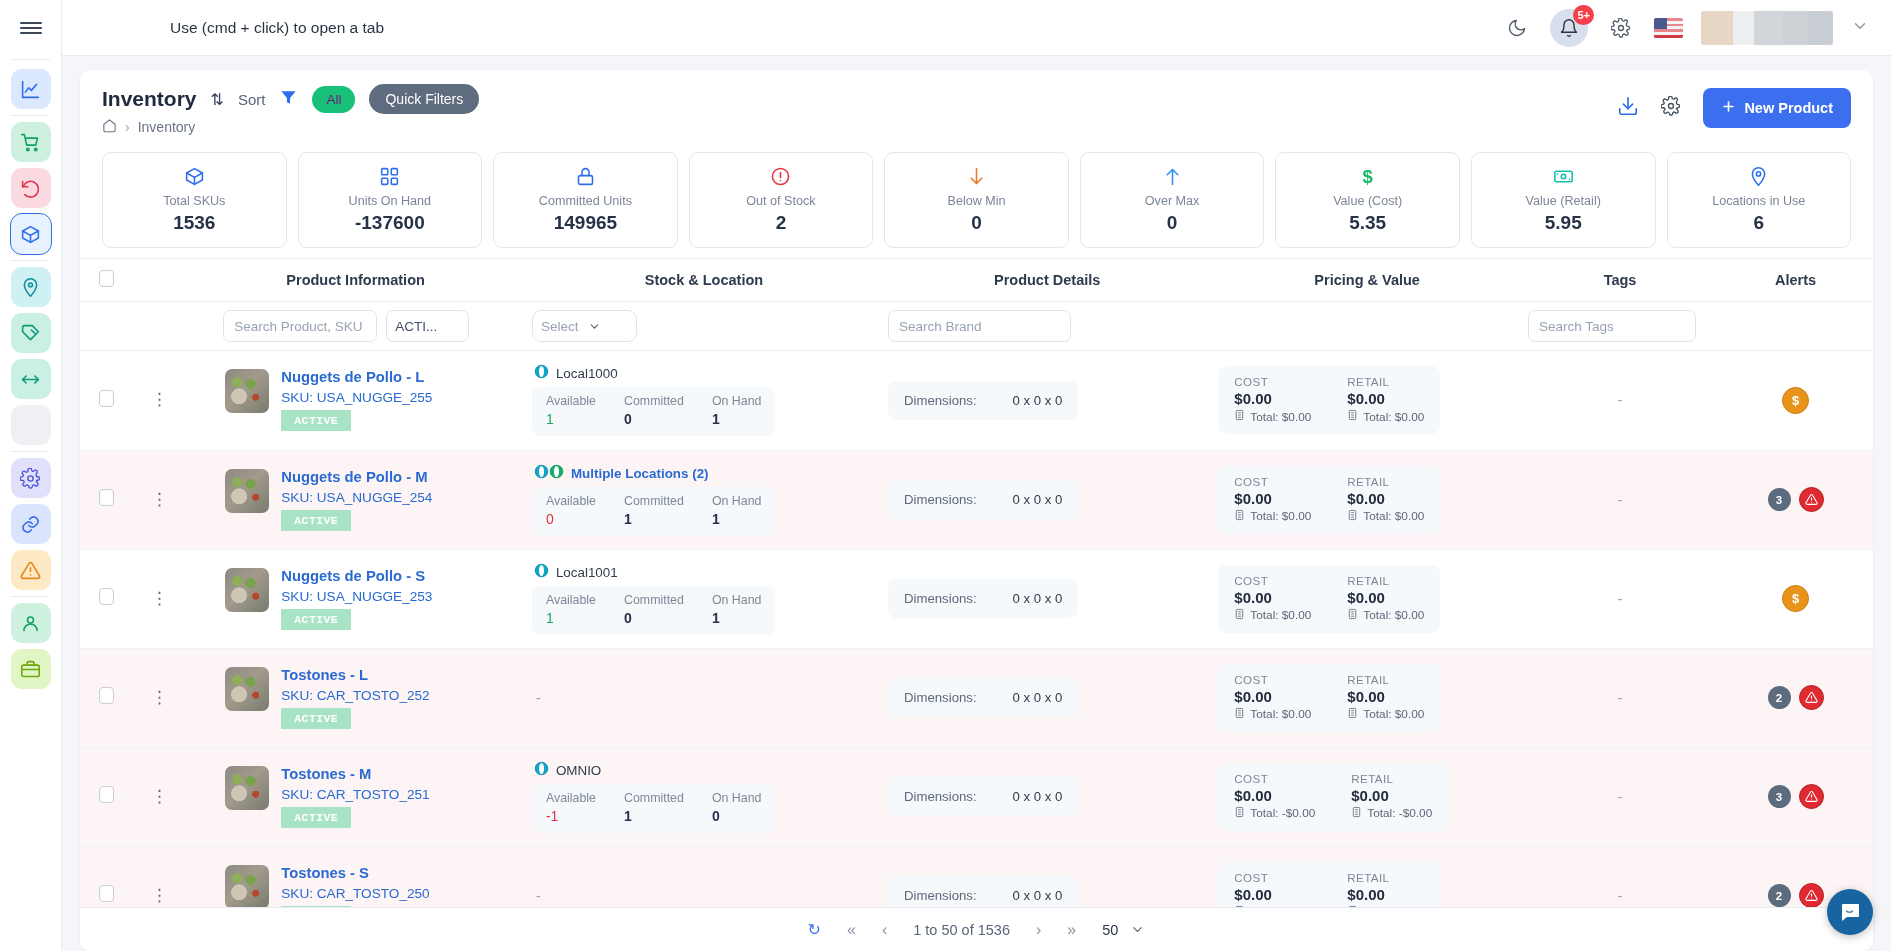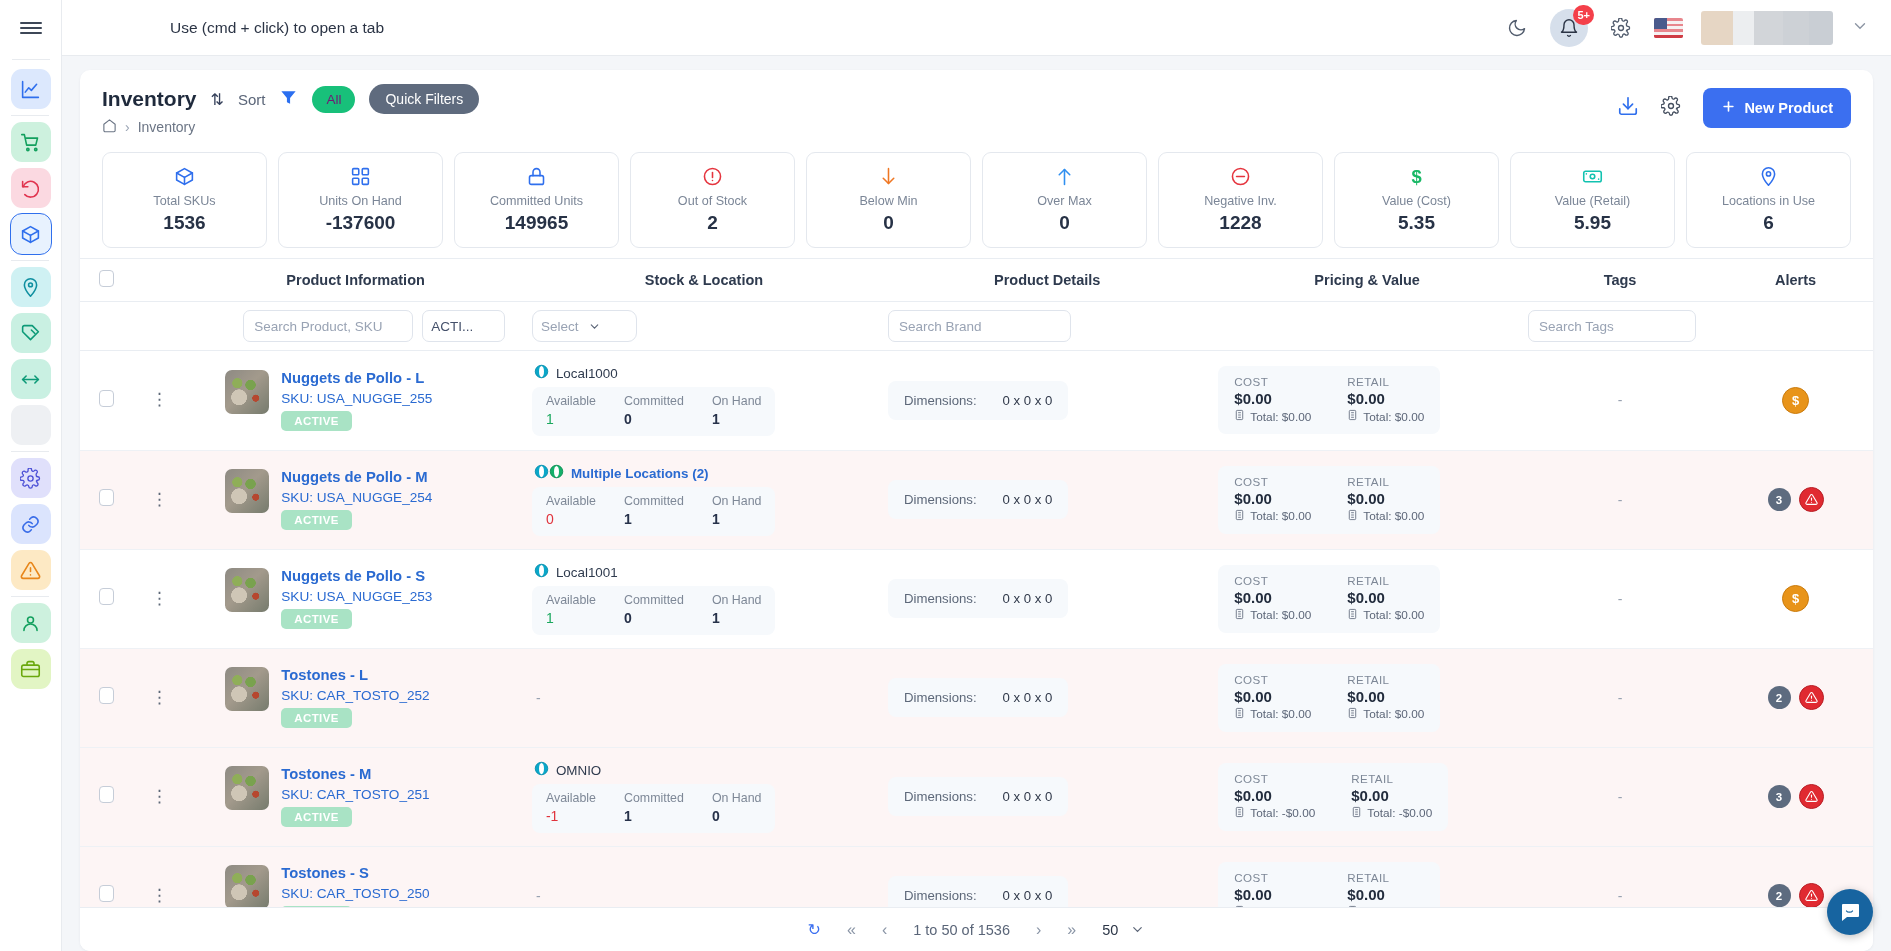--- a/index.html
+++ b/index.html
@@ -163,35 +163,35 @@
       radial-gradient(circle at 70% 64%, #b6472f 0 8%, transparent 9%),
       radial-gradient(circle at 28% 30%, #8fae58 0 11%, transparent 12%),
       linear-gradient(135deg,#8d8a83 0%, #a39a8c 45%, #767b6d 100%);
     background-size:cover;
   }
   .prod-txt { display:flex; flex-direction:column; gap:5px; min-width:0;}
   .prod-name { font-size:14.8px; font-weight:700; color:#2a6ad1; cursor:pointer; }
   .prod-sku { font-size:13.6px; color:#2a6ad1; cursor:pointer;}
   .status-pill {
     align-self:flex-start; background:#a9e3c5; color:#ffffff; font-size:11.5px;
-    font-weight:600; letter-spacing:.4px; border-radius:5px; padding:4px 13px;
+    font-weight:600; letter-spacing:.4px; border-radius:0; padding:4px 13px;font-family:Liberation Mono, monospace;
   }
 
   .stock-box { background:#f6f9fc; border-radius:8px; padding:7px 14px 9px 14px; display:inline-block;}
   .loc-line { display:flex; align-items:center; gap:7px; margin-bottom:4px; padding-left:2px;}
   .loc-name { font-size:13.4px; color:#2f3b4e; }
   .loc-name.multi { color:#2a6ad1; font-weight:600; }
   .kpis { display:flex; gap:28px; }
   .kpi-lbl { font-size:12.4px; color:#7e8897; margin-bottom:3px;}
   .kpi-val { font-size:14px; font-weight:600; color:#27324a;}
   .kpi-val.green { color:#1aa85d; font-weight:500;}
   .kpi-val.red { color:#e0333c; font-weight:500;}
   .dash { color:#98a2b1; font-size:14px; padding-left:4px;}
 
-  .dims-box { background:#f6f9fc; border-radius:8px; padding:12px 16px; display:inline-flex; gap:26px;}
+  .dims-box { background:#f6f9fc; border-radius:8px; padding:12px 16px; display:inline-flex; gap:36px;}
   .dims-lbl{ font-size:13.2px; color:#5d6879;}
   .dims-val{ font-size:13.2px; color:#30394a;}
 
   .price-box { background:#f6f9fc; border-radius:8px; padding:9px 16px 10px 16px; display:inline-flex; gap:36px;}
   .pcol { display:flex; flex-direction:column; gap:2px;}
   .p-lbl { font-size:11.6px; color:#7d8796; letter-spacing:.4px;}
   .p-val { font-size:15px; font-weight:700; color:#222c3d;}
   .p-tot { font-size:11.8px; color:#5c6678; display:flex; align-items:center; gap:5px;}
 
   .tags-cell { text-align:center; color:#98a2b1; font-size:14px;}
@@ -501,30 +501,20 @@
               <svg width="21" height="21" viewBox="0 0 24 24" fill="none" stroke="#2f8ff0" stroke-width="1.8" stroke-linecap="round" stroke-linejoin="round">
                 <line x1="12" y1="21" x2="12" y2="4"></line>
                 <polyline points="6 10 12 4 18 10"></polyline>
               </svg>
             </div>
             <div class="stat-lbl">Over Max</div>
             <div class="stat-val">0</div>
           </div>
           <div class="stat">
             <div class="stat-ico">
-              <svg width="21" height="21" viewBox="0 0 24 24" fill="none" stroke="#e5353f" stroke-width="1.8" stroke-linecap="round" stroke-linejoin="round">
-                <circle cx="12" cy="12" r="9.2"></circle>
-                <line x1="7.5" y1="12" x2="16.5" y2="12"></line>
-              </svg>
-            </div>
-            <div class="stat-lbl">Negative Inv.</div>
-            <div class="stat-val">1228</div>
-          </div>
-          <div class="stat">
-            <div class="stat-ico">
               <svg width="21" height="21" viewBox="0 0 24 24">
                 <text x="12" y="19" text-anchor="middle" font-size="21" font-weight="700" fill="#19b866" font-family="Liberation Sans, sans-serif">$</text>
               </svg>
             </div>
             <div class="stat-lbl">Value (Cost)</div>
             <div class="stat-val">5.35</div>
           </div>
           <div class="stat">
             <div class="stat-ico">
               <svg width="21" height="21" viewBox="0 0 24 24" fill="none" stroke="#12c2b0" stroke-width="1.8" stroke-linecap="round" stroke-linejoin="round">
@@ -571,21 +561,21 @@
               <th>Product Details</th>
               <th>Pricing &amp; Value</th>
               <th>Tags</th>
               <th>Alerts</th>
             </tr>
             <tr class="filter-row">
               <td></td>
               <td></td>
               <td>
                 <div style="display:flex;gap:9px;padding-left:32px;">
-                  <input class="inp" style="width: 170px; margin-left: 20px;" placeholder="Search Product, SKU">
+                  <input class="inp" style="width: 154px;" placeholder="Search Product, SKU">
                   <span class="sel">
                     <span>ACTI...</span>
                     <svg width="13" height="13" viewBox="0 0 24 24" fill="none" stroke="#5b6running" stroke-width="2" stroke-linecap="round">
                         <polyline points="6 9 12 15 18 9"></polyline>
                       </svg>
                   </span>
                 </div>
               </td>
               <td>
                 <span class="sel ph" style="width:105px;justify-content:flex-start;border-radius:9px;">

